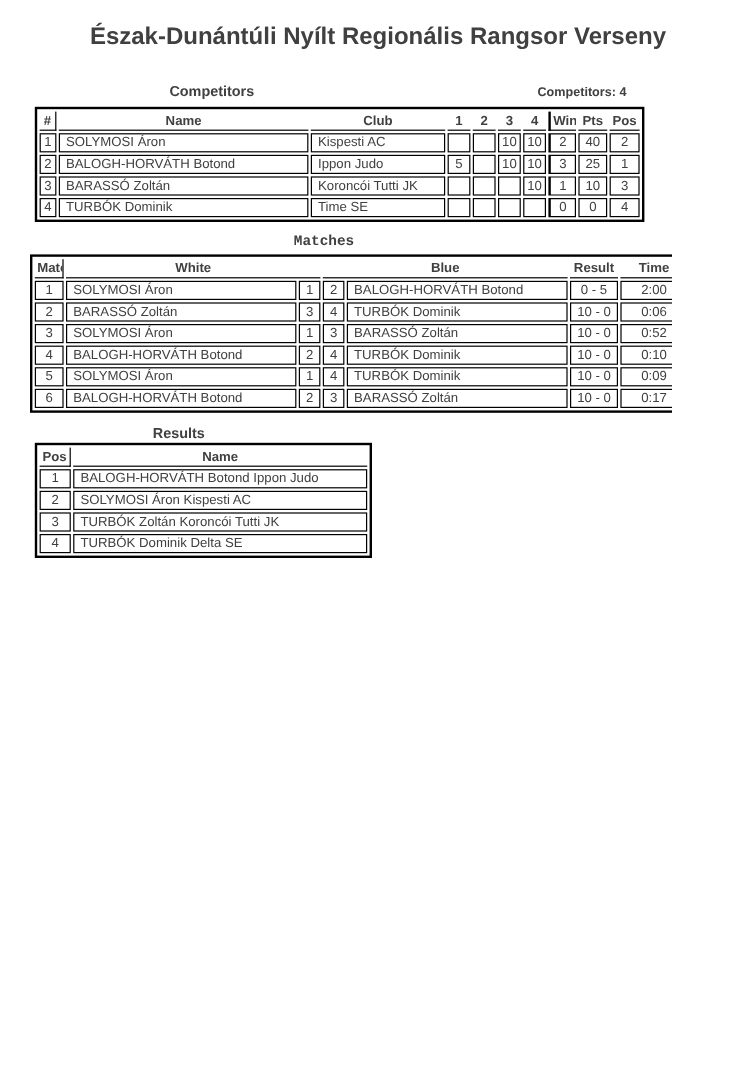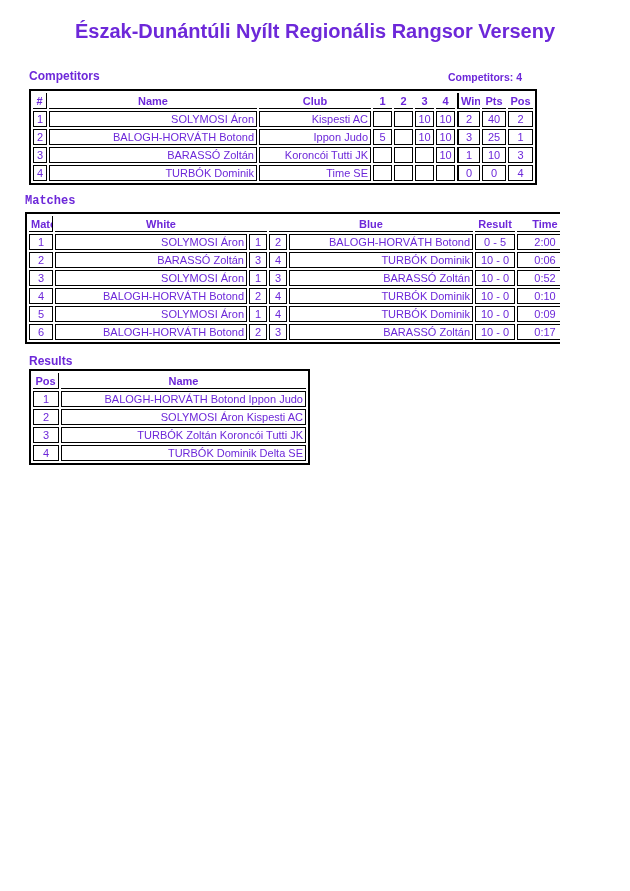--- a/index.html
+++ b/index.html
@@ -2,38 +2,38 @@
 <html><head>
 <meta charset="utf-8">
 <style>
   * { box-sizing: border-box; }
   html, body { margin: 0; padding: 0; background: #fff; }
   .page {
     position: relative;
     width: 560px;
     height: 891px;
     background: #ffffff;
-    color: #6d28d9;
+    color: #404040;
     font-family: "Liberation Sans", sans-serif;
     overflow: hidden;
   }
   .title {
     position: absolute;
     top: 21px; left: 0;
     width: 630px;
     text-align: center;
     font-weight: bold;
     font-size: 20px;
     line-height: 21px;
   }
   .sec-heading {
     position: absolute;
     font-weight: bold;
     font-size: 12px;
-    text-align: left;
+    text-align: center;
     white-space: nowrap;
   }
   #competitors-heading { top: 69px;  left: 29px; width: 295px; }
   #matches-heading     { top: 194px; left: 25px; width: 490px; font-family: Liberation Mono, monospace; }
   #results-heading     { top: 354px; left: 29px; width: 240px; }
   #competitors-count {
     position: absolute;
     top: 71px; right: 38px;
     font-weight: bold;
     font-size: 10.5px;
@@ -65,21 +65,21 @@
     font-size: 11px;
     font-weight: normal;
     height: 16px;
     padding: 0 2px;
     border: 1px solid #000;
     text-align: center;
     vertical-align: middle;
     white-space: nowrap;
     overflow: hidden;
   }
-  td.al { text-align: right; padding-left: 5px; }
+  td.al { text-align: left; padding-left: 5px; }
   th.fc { border-right: 1px solid #000; }
   .tl   { border-left: 2px solid #000; }
 </style>
 </head>
 <body>
 
 <div class="page">
 
   <div class="title">
     <div>Észak-Dunántúli Nyílt Regionális Rangsor Verseny</div>

